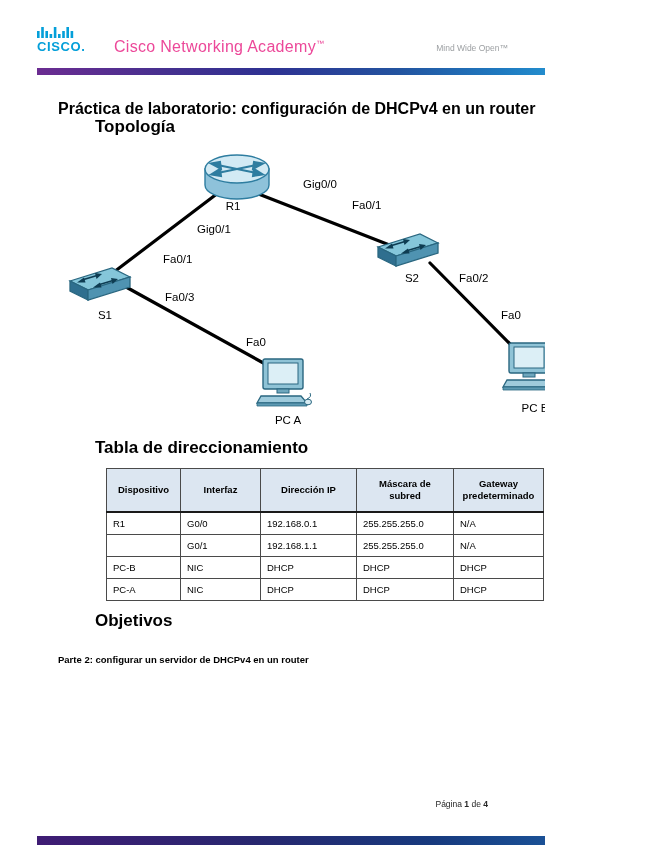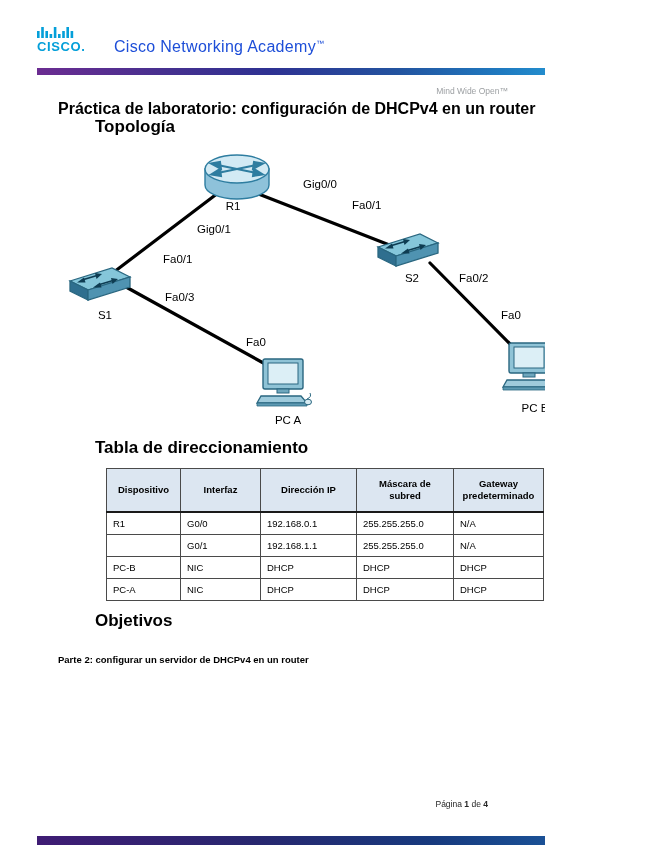--- a/index.html
+++ b/index.html
@@ -2,23 +2,23 @@
 <html><head>
 <meta charset="utf-8">
 <style>
   html,body{margin:0;padding:0;background:#fff;}
   body{width:655px;height:848px;font-family:"Liberation Sans",sans-serif;color:#000;}
   .page{position:relative;width:545px;height:848px;background:#fff;overflow:hidden;}
 
   
   .logo-bars{position:absolute;left:37px;top:25px;}
   .brand{position:absolute;left:37px;top:39px;color:#049fd9;font-weight:bold;font-size:13px;letter-spacing:.6px;}
-  .academy{position:absolute;left:114px;top:38px;font-size:16px;color:#1d4ed8;letter-spacing:.3px;}
+  .academy{position:absolute;left:114px;top:38px;font-size:16px;color:#ec4899;letter-spacing:.3px;}
   .academy sup{font-size:8px;vertical-align:6px;}
-  .tagline{position:absolute;right:37px;top:43px;font-size:8.5px;color:#9da0a3;margin-top:43px;}
+  .tagline{position:absolute;right:37px;top:43px;font-size:8.5px;color:#9da0a3;}
   .grad-bar{position:absolute;left:37px;top:68px;width:581px;height:7px;
     background:linear-gradient(90deg,#6b2c91 0%,#46308f 22%,#2e3192 40%,#23539f 62%,#1f7ac0 80%,#29abe2 100%);}
 
   .title{position:absolute;left:58px;top:100px;font-size:16px;font-weight:bold;}
 
   .sec-heading{position:absolute;font-size:17px;font-weight:bold;}
   .h-topology{left:95px;top:117px;}
   .h-table{left:95px;top:438px;}
   .h-objectives{left:95px;top:611px;}
 

